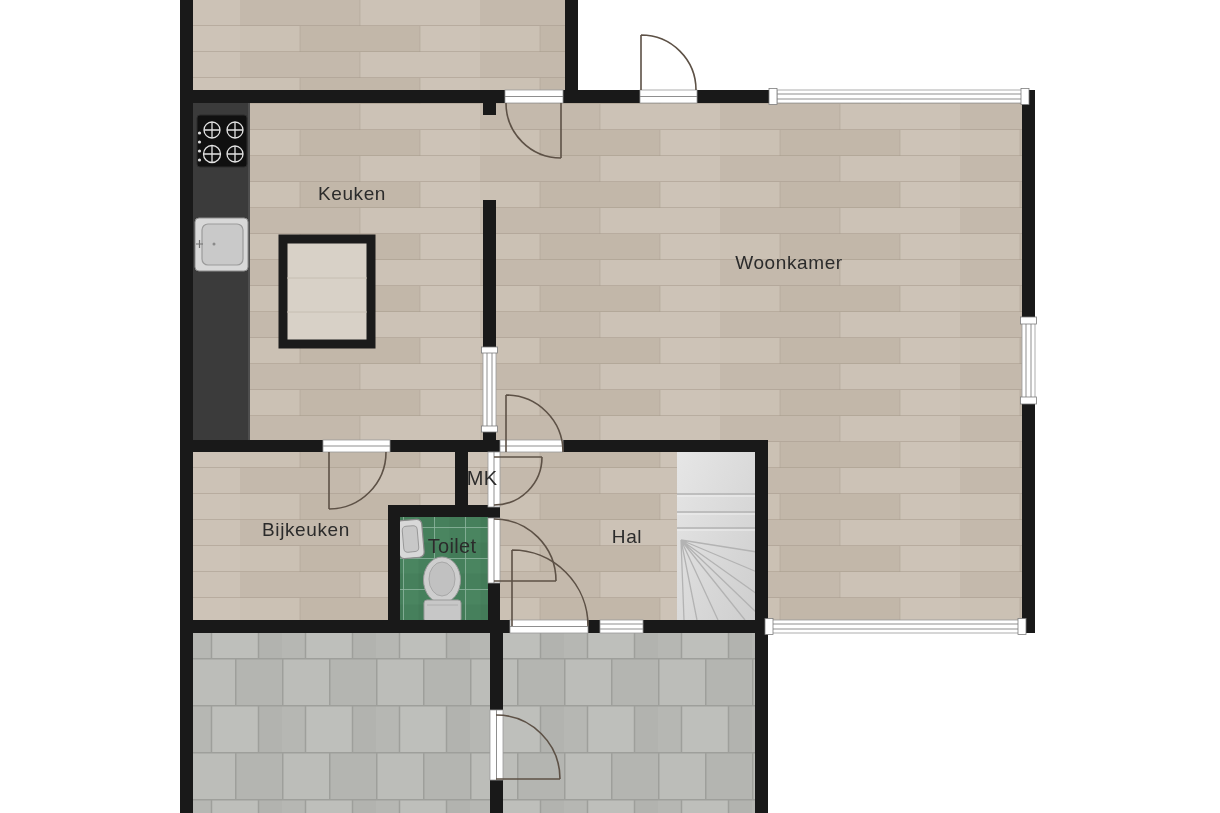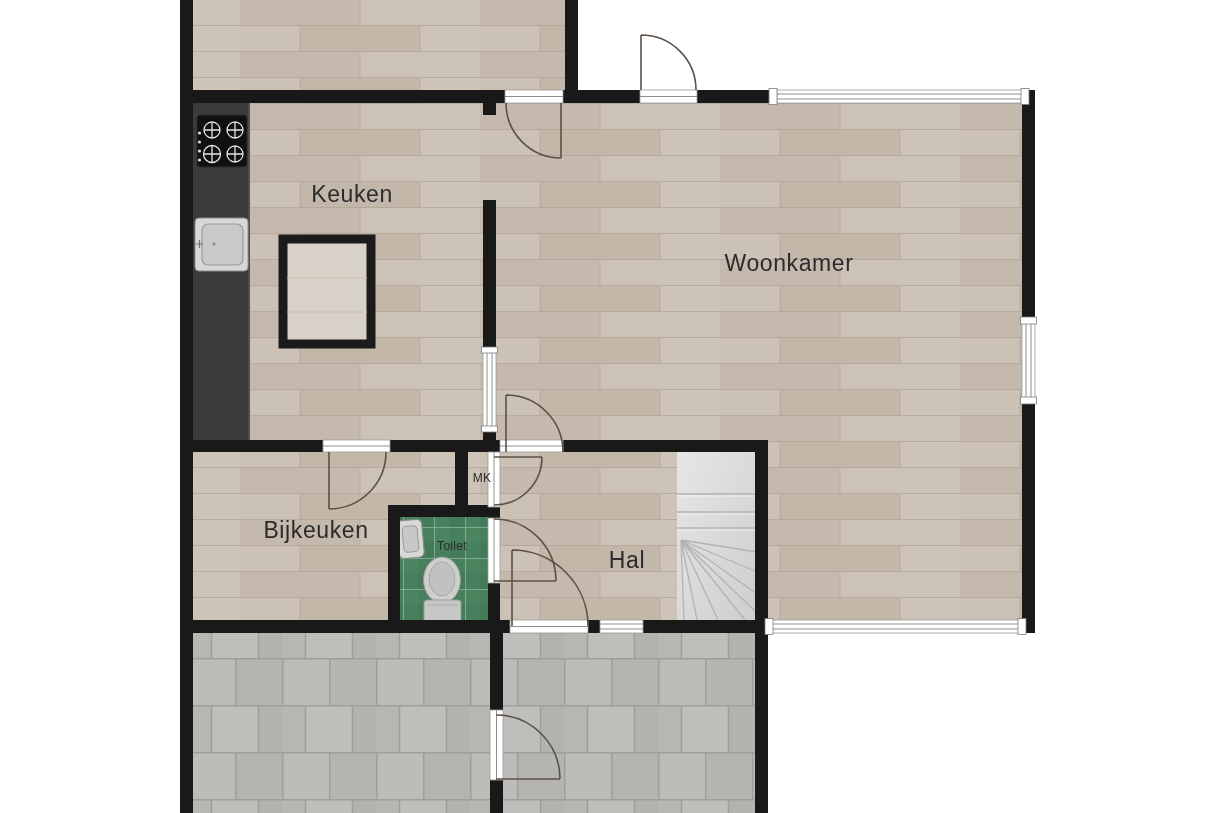--- a/index.html
+++ b/index.html
@@ -1,21 +1,21 @@
 <!DOCTYPE html>
 <html><head>
 <meta charset="utf-8">
 <style>
   html,body{margin:0;padding:0;background:#ffffff;}
   #stage{position:relative;width:1220px;height:813px;background:#ffffff;overflow:hidden;
          font-family:"Liberation Sans", sans-serif;}
   #planSvg{position:absolute;left:0;top:0;}
   .room-label{position:absolute;transform:translate(-50%,-50%);
-    font-size:23px;color:#2b2b2b;letter-spacing:.6px;white-space:nowrap;user-select:none;}
-  .room-label.small{font-size:12px;letter-spacing:.3px;}
+    font-size:19px;color:#2b2b2b;letter-spacing:.6px;white-space:nowrap;user-select:none;}
+  .room-label.small{font-size:20px;letter-spacing:.3px;}
 </style>
 </head>
 <body>
 
 <div id="stage">
 
 <svg id="planSvg" width="1220" height="813" viewBox="0 0 1220 813">
   <defs>
 
     <pattern id="wood" width="240" height="52" patternUnits="userSpaceOnUse">
@@ -232,18 +232,18 @@
     <path d="M506,452 L506,395 M506,395 A57,57 0 0 1 563,452"></path>
     <path d="M494,457 L542,457 M542,457 A48,48 0 0 1 494,505"></path>
     <path d="M494,581 L556,581 M556,581 A62,62 0 0 0 494,519"></path>
     <path d="M512,626 L512,550 M512,550 A76,76 0 0 1 588,626"></path>
     <path d="M496,779 L560,779 M496,715 A64,64 0 0 1 560,779"></path>
   </g>
 </svg>
 
 <span class="room-label" style="left:352px; top:194px;">Keuken</span>
 <span class="room-label" style="left:789px; top:263px;text-align:center;">Woonkamer</span>
-<span class="room-label" style="left:316px; top:530px;">Bijkeuken</span>
+<span class="room-label" style="left:306px; top:530px;">Bijkeuken</span>
 <span class="room-label small" style="left:482px; top:478px;">MK</span>
 <span class="room-label small" style="left:452px; top:546px;">Toilet</span>
-<span class="room-label" style="left:627px; top:560px;">Hal</span>
+<span class="room-label" style="left:627px; top:537px;">Hal</span>
 
 </div>
 
 </body></html>

